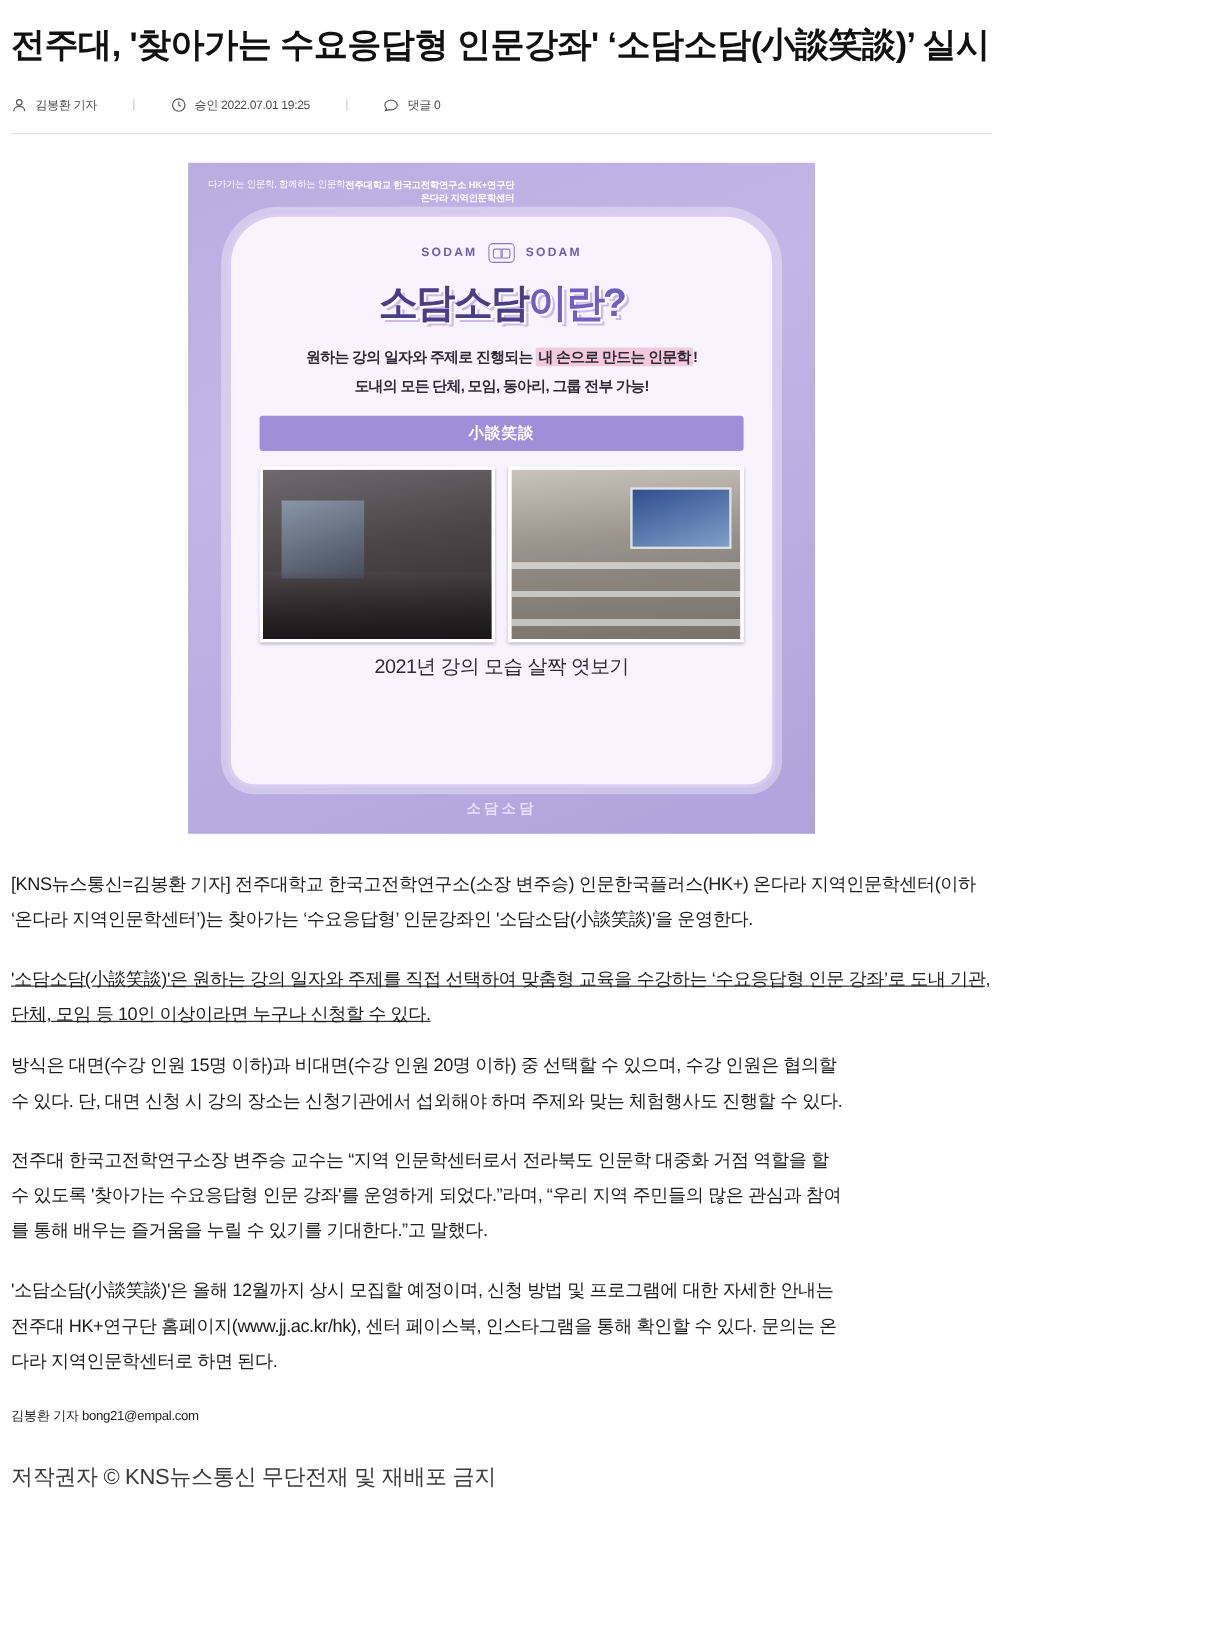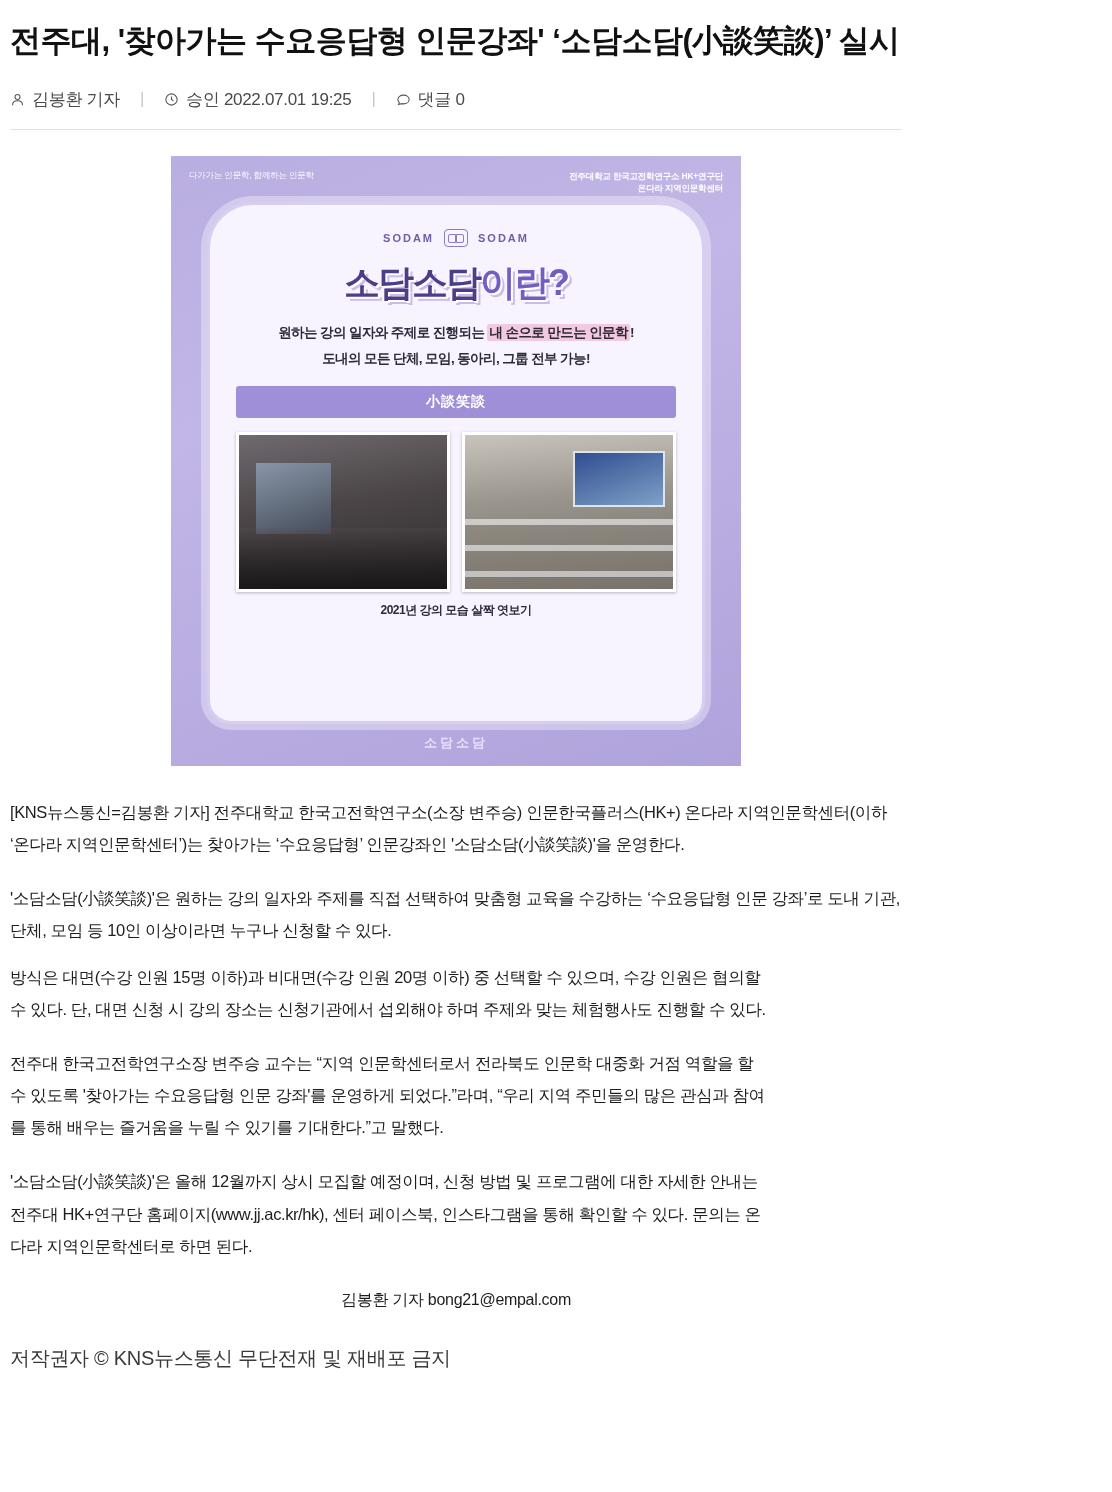--- a/index.html
+++ b/index.html
@@ -24,23 +24,23 @@
     font-size: 31px;
     font-weight: 700;
     line-height: 1.35;
     letter-spacing: -0.5px;
     margin: 10px 0 0 0;
     color: #111111;
   }
   .byline {
     display: flex;
     align-items: center;
-    gap: 4px;
+    gap: 16px;
     margin-top: 26px;
-    font-size: 17px;
+    font-size: 11px;
     color: #4a4a4a;
     letter-spacing: -0.3px;
   }
   .byline .item {
     display: flex;
     align-items: center;
     gap: 7px;
   }
   .byline .sep {
     color: #c9c9c9;
@@ -66,26 +66,24 @@
   .poster {
     width: 570px;
     height: 610px;
     background: linear-gradient(160deg,#b9aee0 0%, #c2b6e6 35%, #b0a3dc 100%);
     position: relative;
     overflow: hidden;
     font-family: "Liberation Sans", "DejaVu Sans", sans-serif;
   }
   .poster .topbar {
     display: flex;
-    justify-content: space-between;
     padding: 14px 18px 0 18px;
     color: #ffffff;
     font-size: 8.5px;
     letter-spacing: -0.2px;
-    gap: 39px;
   }
   .poster .topbar .right { text-align: right; line-height: 1.45; font-weight: 700; }
   .poster .topbar .left { opacity: .95; }
 
   .card {
     position: absolute;
     left: 36px;
     right: 36px;
     top: 46px;
     bottom: 42px;
@@ -198,24 +196,24 @@
     background: linear-gradient(160deg,#2f4e8f,#7fa0c8);
     border: 2px solid #dfe3ea;
   }
   .photo.b:after {
     content:"";
     position:absolute; left:0; bottom:0; width:100%; height:46%;
     background: repeating-linear-gradient(180deg, rgba(255,255,255,.55) 0 6px, rgba(140,130,120,.35) 6px 26px);
   }
   .caption {
     margin-top: 10px;
-    font-size: 12px;
+    font-size: 18px;
     color: #2e2a3a;
     letter-spacing: -0.5px;
-    font-weight: 700;
+    font-weight: 400;
   }
   .poster .footer-logo {
     position: absolute;
     bottom: 14px;
     left: 0; right: 0;
     text-align: center;
     color: #e9e3fb;
     font-size: 13px;
     letter-spacing: 3px;
     font-weight: 700;
@@ -224,27 +222,26 @@
 
   
   .body {
     margin-top: 30px;
     font-size: 16.5px;
     line-height: 1.95;
     color: #1d1d1d;
     letter-spacing: -0.4px;
   }
   .body p { margin: 14px 0 22px 0; }
-  .body p.tight { margin-bottom: 6px; }
+  .body p.tight { margin-bottom: 6px; text-decoration: underline; }
   .body .narrow { max-width: 760px; }
   .reporter {
     margin-top: 8px;
-    font-size: 16px;
+    font-size: 12px;
     letter-spacing: -0.3px;
-    text-align: center;
   }
   .copyright {
     margin-top: 26px;
     padding-top: 4px;
     font-size: 20px;
     color: #3a3a3a;
     letter-spacing: -0.3px;
     padding-bottom: 40px;
   }
 </style>

